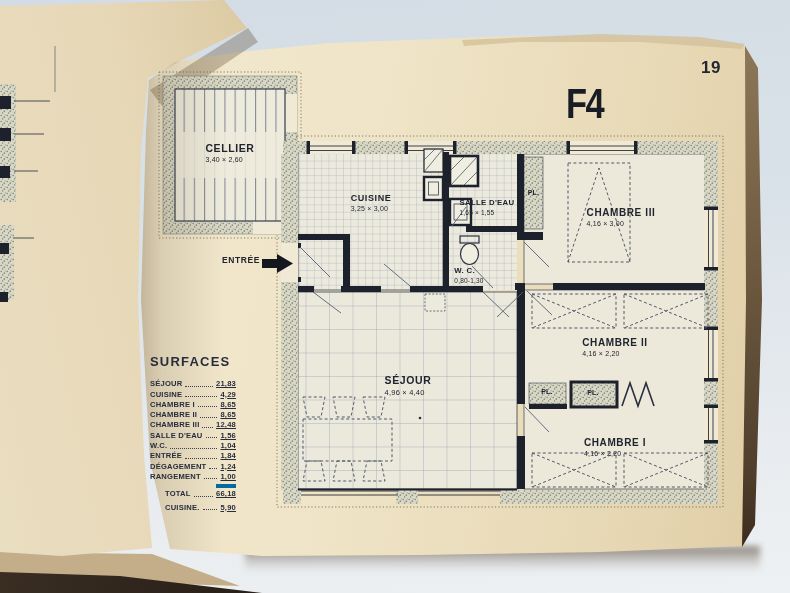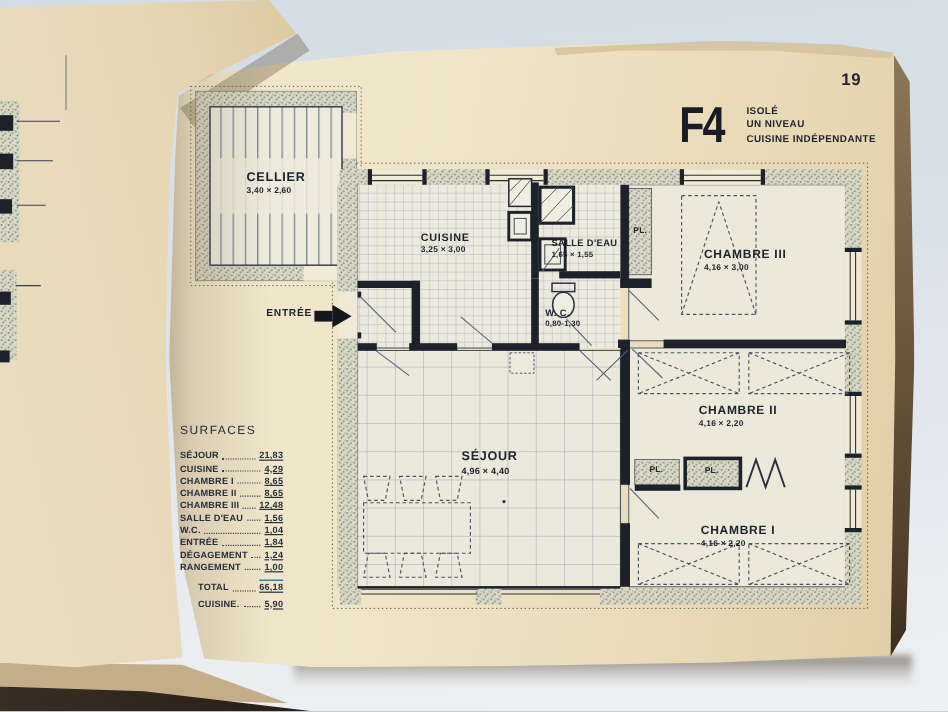--- a/index.html
+++ b/index.html
@@ -35,36 +35,36 @@
   .stack-edge-right{left:738px;top:44px;width:30px;height:506px;
       background:linear-gradient(180deg,#8d7759 0%,#6d593f 45%,#503e2c 85%,#3a2c1e 100%);
       clip-path:polygon(7px 2px,20px 24px,24px 256px,17px 481px,4px 503px,8px 256px);}
   .gutter-shade{left:130px;top:30px;width:632px;height:530px;pointer-events:none;
       background:linear-gradient(90deg,rgba(96,74,44,.40) 0%,rgba(96,74,44,.16) 5%,rgba(96,74,44,0) 15%);
       clip-path:polygon(16px 100px,19px 50px,45px 32px,110px 22px,200px 13px,390px 6px,560px 10px,615px 16px,626px 34px,627px 270px,621px 486px,614px 516px,470px 522px,290px 525px,132px 526px,40px 519px,20px 430px,11px 270px);}
   svg.planlayer{left:0;top:0;width:790px;height:593px;}
   
   .txt{position:absolute;color:#20242e;font-weight:bold;white-space:nowrap;}
   .ctr{transform:translateX(-50%);text-align:left;}
-  .pageno{left:701px;top:58px;font-size:14px;font-weight:600;letter-spacing:.5px;color:#242730;}
+  .pageno{left:701px;top:58px;font-size:17px;font-weight:600;letter-spacing:.5px;color:#242730;}
   .f4{left:566px;top:80px;font-size:42px;letter-spacing:-2px;transform:scaleX(.82);transform-origin:left top;color:#181c24;}
   .titlelines{left:622px;top:87px;font-size:8.2px;letter-spacing:.4px;line-height:11.4px;color:#1d2129;}
   .rname{font-size:10px;letter-spacing:.6px;}
-  .rdims{font-size:7px;letter-spacing:.2px;margin-top:2px;font-weight:bold;}
+  .rdims{font-size:7px;letter-spacing:.2px;margin-top:2px;font-weight:normal;}
   .sm{font-size:7.8px;letter-spacing:.3px;}
   .pl{font-size:7px;letter-spacing:.2px;}
   .entree{left:196px;top:255px;width:64px;text-align:right;font-size:8.5px;letter-spacing:.6px;}
   
   .surf{left:150px;top:354px;width:86px;color:#272d3b;}
-  .surf .hd{font-size:10px;font-weight:normal;letter-spacing:1.2px;margin-bottom:9px;}
+  .surf .hd{font-size:13px;font-weight:bold;letter-spacing:1.2px;margin-bottom:9px;}
   .srow{display:flex;align-items:flex-end;height:10.3px;font-size:7.6px;font-weight:bold;letter-spacing:.2px;}
   .srow .lead{flex:1;border-bottom:1.4px dotted #3a4252;margin:0 3px 1.5px 3px;min-width:4px;}
   .srow .val{text-align:right;text-decoration:underline;}
   .trow{margin-top:7px;padding-left:15px;}
-  .trow .val{border-top:1px solid #0369a1;padding-top:1px;text-align:center;}
+  .trow .val{border-top:4px solid #0369a1;padding-top:1px;text-align:center;}
   .crow{margin-top:3px;padding-left:15px;}
 </style>
 </head>
 <body>
 
 <div class="stage">
   <div class="abs bg"></div>
   <div class="abs bottom-shadow"></div>
   <div class="abs under-edge-tan"></div>
   <div class="abs spine-dark"></div>
@@ -243,39 +243,34 @@
     <g fill="#14171e">
       <rect x="262" y="259" width="15" height="9"></rect>
       <polygon points="277,254 293,263.5 277,273"></polygon>
     </g>
   </svg>
 
   <div class="abs gutter-shade"></div>
 
   <div class="txt pageno">19</div>
   <div class="txt f4">F4</div>
-  <div class="txt titlelines">
-    <div>ISOLÉ</div>
-    <div>UN NIVEAU</div>
-    <div>CUISINE INDÉPENDANTE</div>
-  </div>
 
   <div class="txt ctr" style="left:230px;top:142px;">
     <div class="rname" style="font-size:10.5px">CELLIER</div>
     <div class="rdims">3,40 × 2,60</div>
   </div>
   <div class="txt ctr" style="left:371px;top:193px;">
     <div class="rname" style="font-size:9px">CUISINE</div>
     <div class="rdims">3,25 × 3,00</div>
   </div>
   <div class="txt ctr" style="left:487px;top:198px;">
     <div class="sm">SALLE D'EAU</div>
     <div class="rdims" style="font-size:6.5px">1,65 × 1,55</div>
   </div>
-  <div class="txt ctr" style="left:469px;top:256px;">
+  <div class="txt ctr" style="left:469px;top:266px;">
     <div class="sm">W. C.</div>
     <div class="rdims" style="font-size:6.5px">0,80-1,30</div>
   </div>
   <div class="txt ctr pl" style="left:533.5px;top:189px;">PL.</div>
   <div class="txt ctr" style="left:621px;top:207px;">
     <div class="rname">CHAMBRE III</div>
     <div class="rdims">4,16 × 3,00</div>
   </div>
   <div class="txt ctr" style="left:408px;top:374px;">
     <div class="rname" style="font-size:10.5px">SÉJOUR</div>

